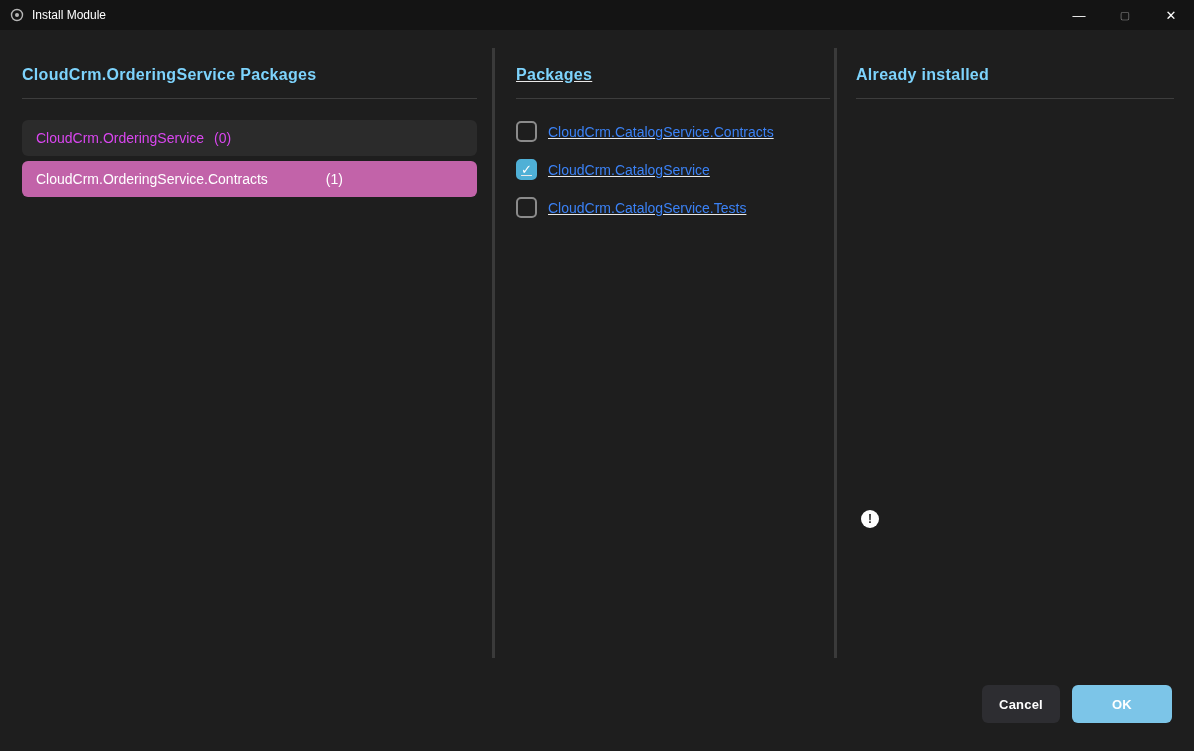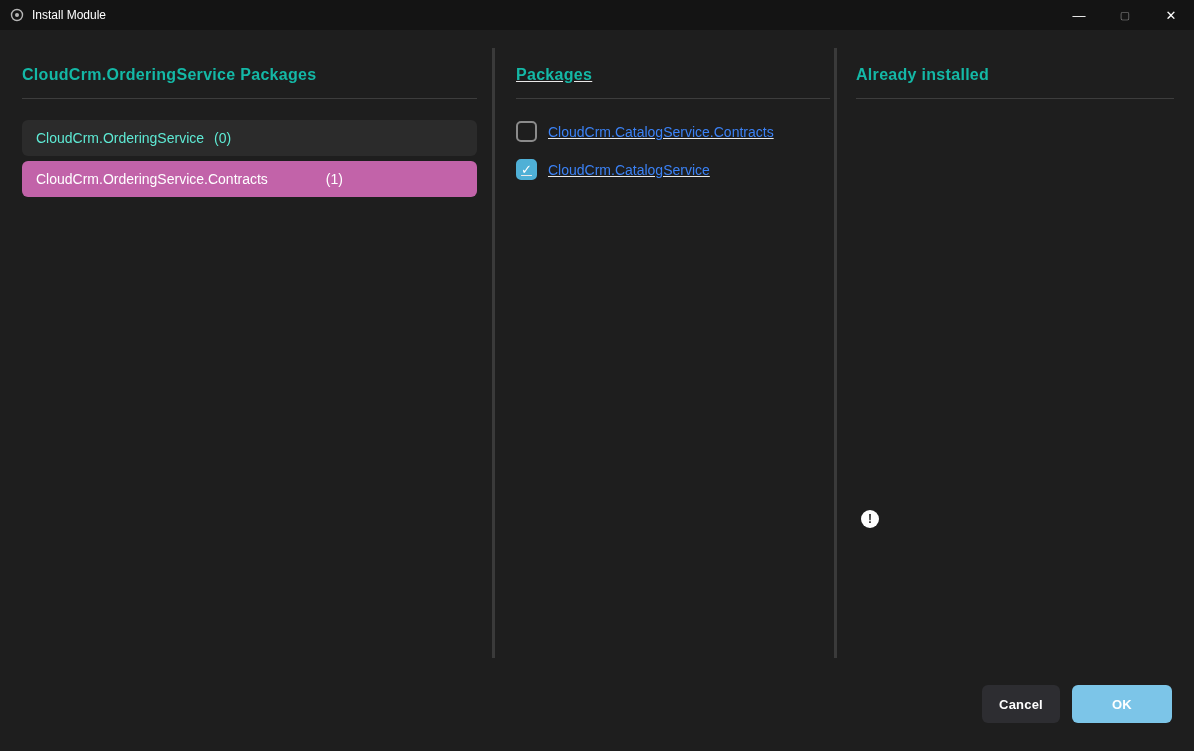--- a/index.html
+++ b/index.html
@@ -27,34 +27,34 @@
   }
   .win-btn.maximize { color:#8a8a8a; font-size:11px; }
 
   
   .panel { position:absolute; top:66px; }
   .panel-left  { left:22px;  width:455px; }
   .panel-mid   { left:516px; width:314px;text-decoration:underline; }
   .panel-right { left:856px; width:318px; }
 
   .panel-heading {
-    font-size:16px; font-weight:bold; color:#14b8a6; letter-spacing:0.3px;
+    font-size:16px; font-weight:bold; color:#7dd3fc; letter-spacing:0.3px;
   }
   .divider-h { height:1px; background:#3d3d3d; margin-top:14px; }
 
   .divider-v {
     position:absolute; top:48px; width:3px; height:610px; background:#3a3a3a;
   }
   .divider-v.one { left:492px; }
   .divider-v.two { left:834px; }
 
   
   .module-list { margin-top:21px; }
   .list-item {
-    height:36px; border-radius:6px; background:#2b2b2b; color:#5eead4;
+    height:36px; border-radius:6px; background:#2b2b2b; color:#d946ef;
     font-size:14px; display:flex; align-items:center; padding:0 14px;
     margin-bottom:5px; cursor:pointer;
   }
   .list-item.selected { background:var(--accent_pink, #c263a9); color:#ffffff;gap:48px; }
   .list-item .count { margin-left:10px; }
 
   
   .chk-list { margin-top:22px; }
   .chk-row { display:flex; align-items:center; margin-bottom:17px; cursor:pointer; }
   .checkbox {
@@ -132,20 +132,24 @@
   <div class="divider-h"></div>
   <div class="chk-list">
     <div class="chk-row">
       <span class="checkbox"></span>
       <span class="chk-label">CloudCrm.CatalogService.Contracts</span>
     </div>
     <div class="chk-row">
       <span class="checkbox checked">✓</span>
       <span class="chk-label">CloudCrm.CatalogService</span>
     </div>
+    <div class="chk-row">
+      <span class="checkbox"></span>
+      <span class="chk-label">CloudCrm.CatalogService.Tests</span>
+    </div>
   </div>
 </div>
 
 <div class="panel panel-right">
   <div class="panel-heading">Already installed</div>
   <div class="divider-h"></div>
 </div>
 
 <div class="note">
   <span class="note-icon">!</span>

